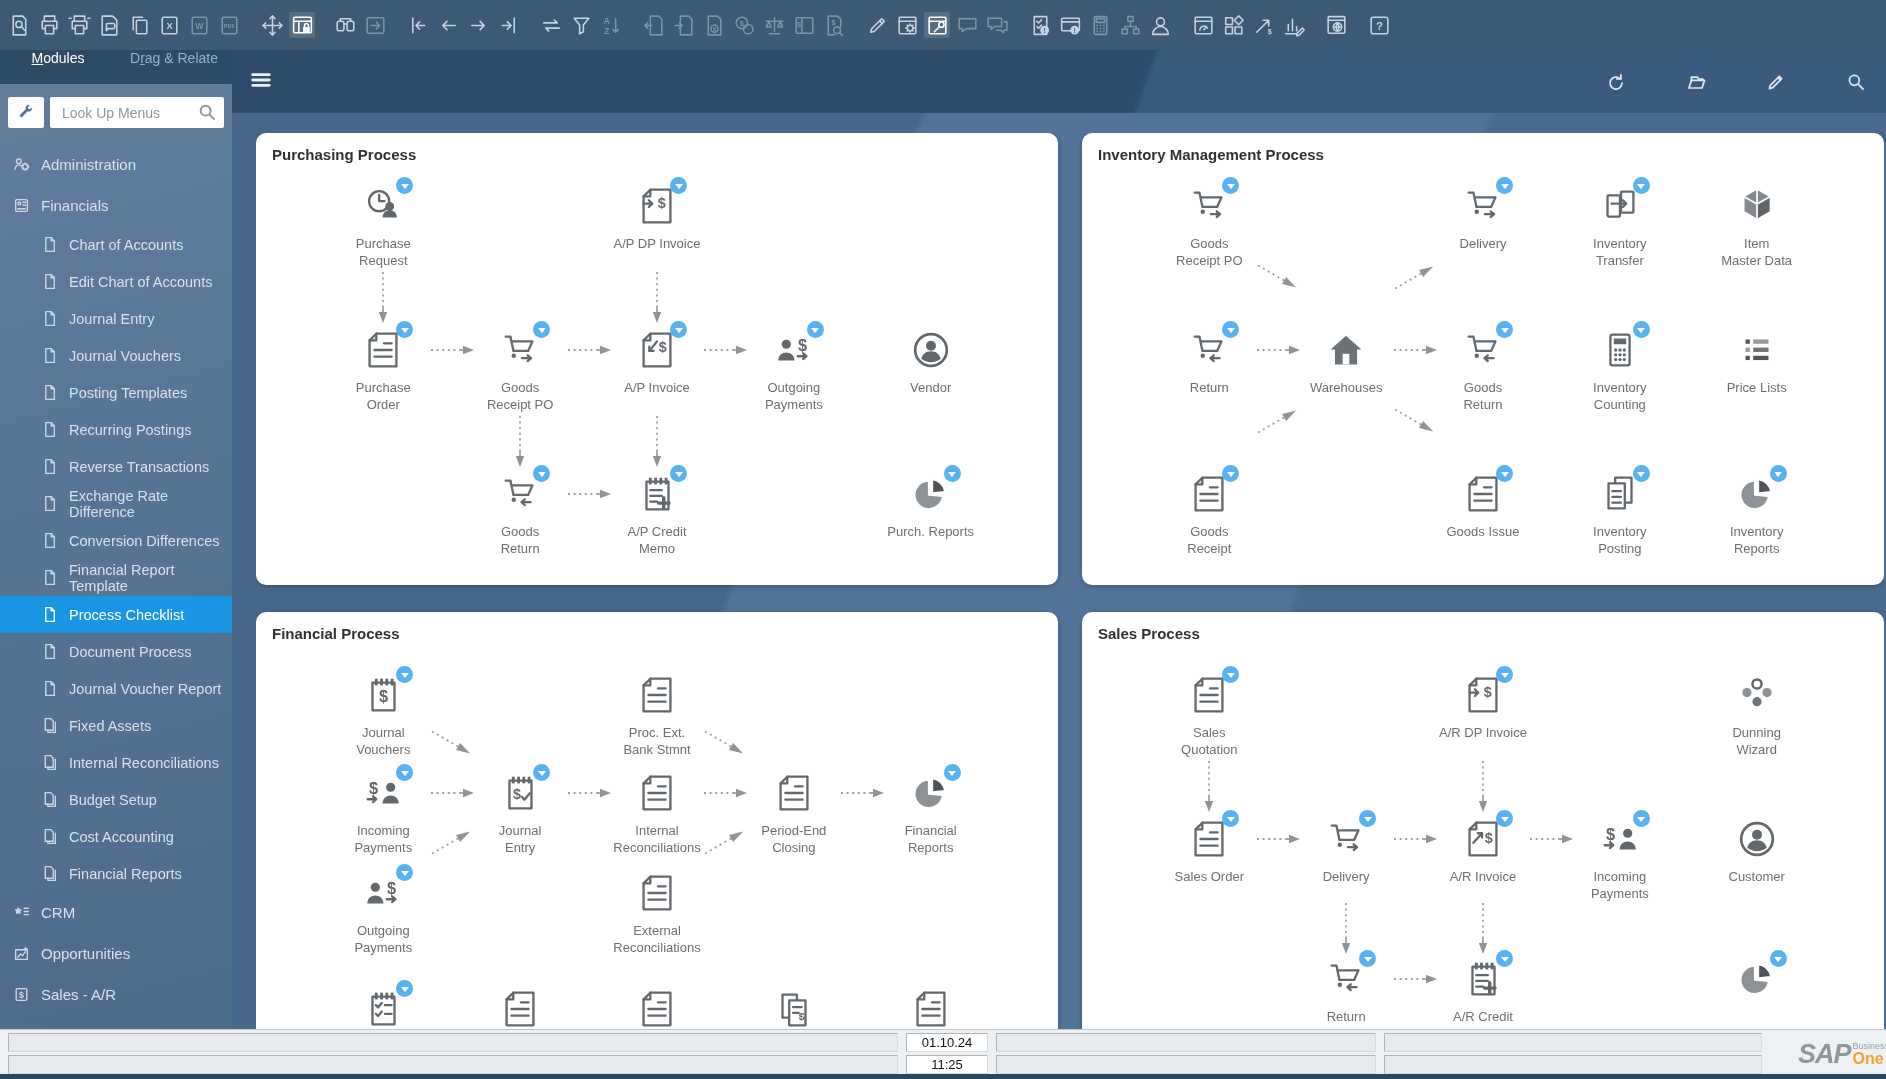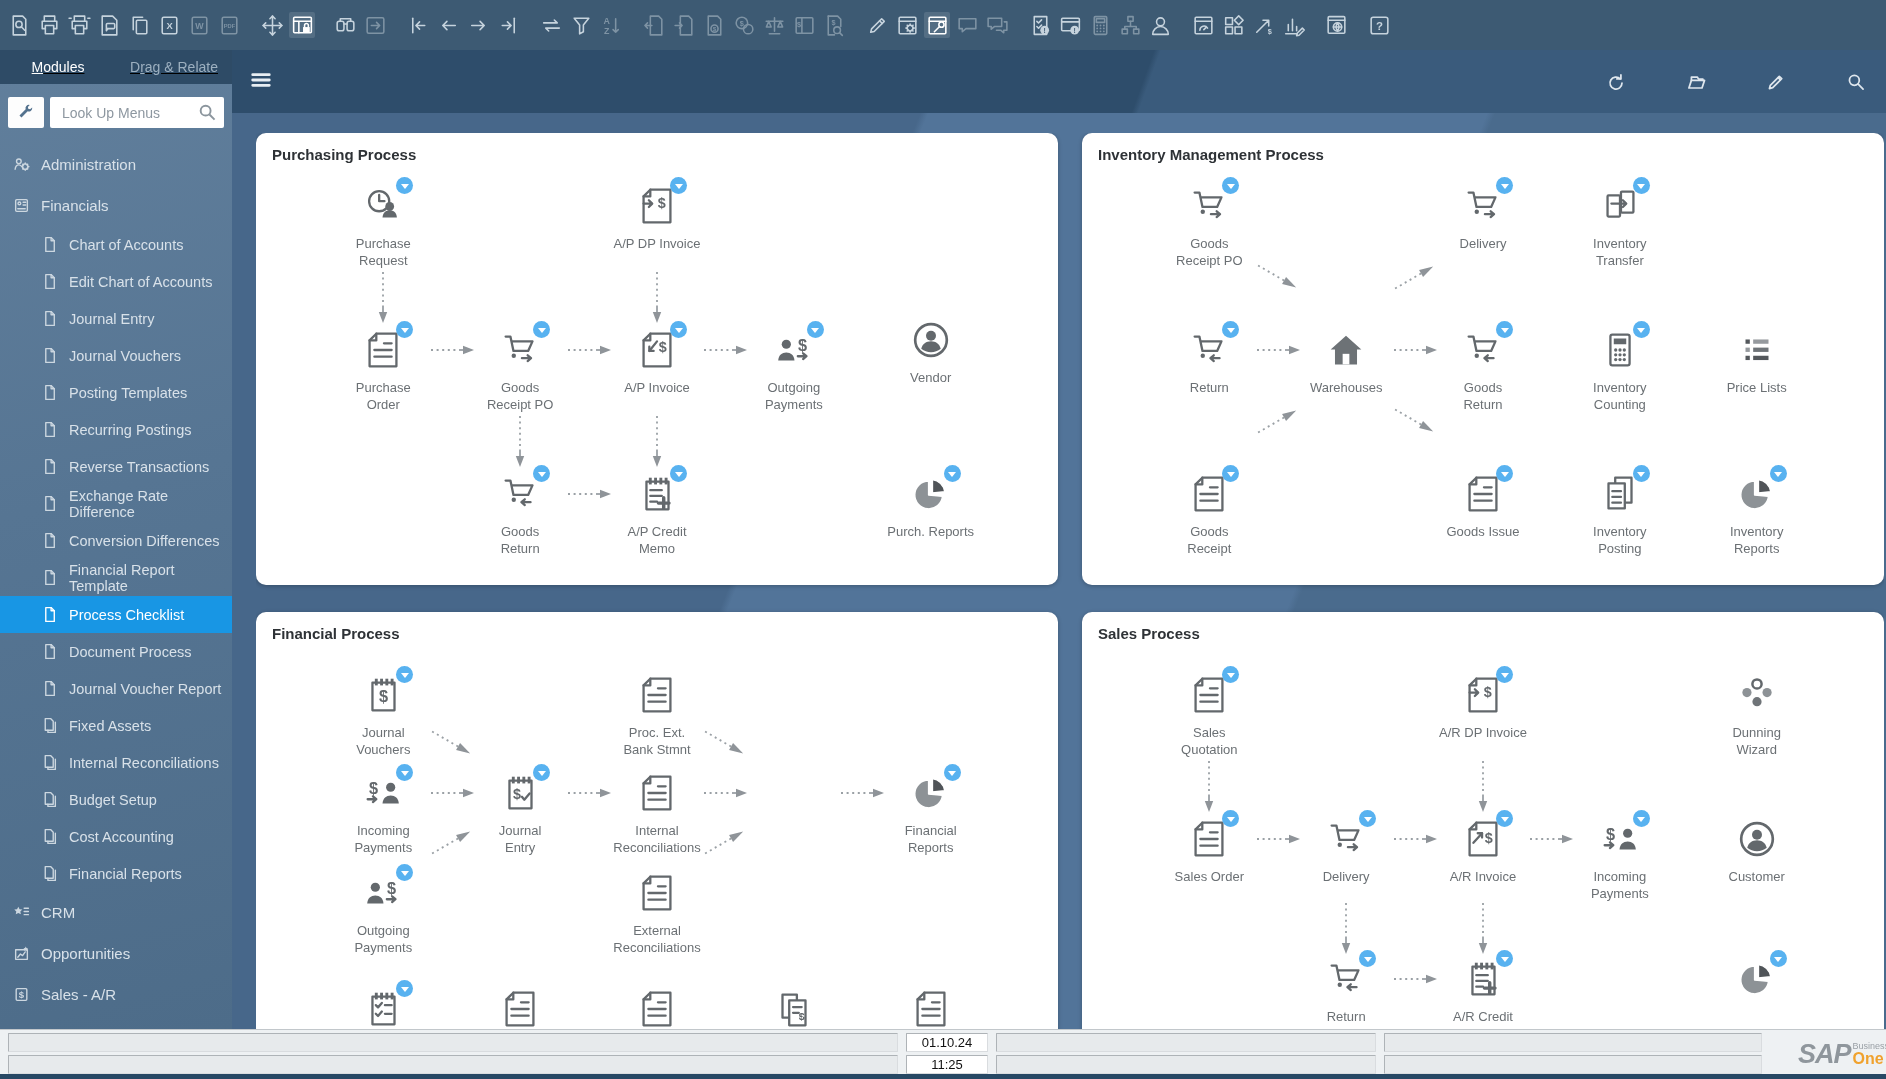--- a/index.html
+++ b/index.html
@@ -12,21 +12,21 @@
       margin-right:4px;flex:0 0 auto;}
   .tb.gbreak{margin-left:13px;}
   .tb.normal{color:#c6d3dd;}
   .tb.dim{color:#7e93a4;}
   .tb.active{color:#ffffff;background:rgba(255,255,255,.12);border-radius:2px;}
   
   .app{position:absolute;top:50px;bottom:49px;left:0;right:0;display:flex;}
   
   .sidebar{width:232px;flex:0 0 232px;display:flex;flex-direction:column;
            background:linear-gradient(165deg,#617f9c 0%,#567593 45%,#4d6c89 100%);overflow:hidden;}
-  .side-tabs{height:34px;background:#2e4b66;display:flex;align-items:center;flex:0 0 34px;text-decoration:underline;}
+  .side-tabs{height:34px;background:#2e4b66;display:flex;flex:0 0 34px;}
   .stab{flex:1;text-align:center;font-size:14px;color:#9db0c0;cursor:default;}
   .stab.active{color:#ffffff;}
   .stab u{text-decoration:underline;}
   .side-search{display:flex;align-items:center;padding:13px 8px 12px 8px;gap:6px;flex:0 0 auto;}
   .wrench-btn{width:36px;height:31px;background:#fdfdfd;border:none;border-radius:2px;
               display:flex;align-items:center;justify-content:center;color:#54728e;padding:0;}
   .search-box{position:relative;flex:1;height:31px;background:#ffffff;border-radius:2px;
               display:flex;align-items:center;}
   .search-box input{border:none;outline:none;background:transparent;width:100%;height:100%;
                     padding:0 30px 0 12px;font-size:14px;font-family:inherit;color:#333;}
@@ -781,21 +781,21 @@
                       <circle cx="16" cy="18" r="4.8" fill="#63686c" stroke="none"></circle>
                       <path d="M7.5 35c.5-5.5 3.8-8.3 8.5-8.3s8 2.8 8.5 8.3z" fill="#63686c" stroke="none"></path>
                       <text x="33" y="25" font-size="17" font-weight="bold" text-anchor="middle" stroke="none" fill="#63686c" font-family="Liberation Sans, sans-serif">$</text>
                       <path d="M28 30.5h8.5M33.5 27.5l3.5 3-3.5 3"></path>
                     </svg></span>
                   <span class="badge"></span>
                 </div>
                 <div class="nlabel">Outgoing
 Payments</div>
               </div>
-              <div class="node" style="left: 85%; top: 140px;">
+              <div class="node" style="left: 85%; top: 150px;">
                 <div class="icon48">
                   <span><svg viewBox="0 0 48 48" width="46" height="46" fill="none" stroke="#63686c" stroke-width="2.4" stroke-linecap="round" stroke-linejoin="round">
                       <circle cx="24" cy="24" r="16.5" stroke-width="2.8"></circle>
                       <circle cx="24" cy="19.5" r="5.2" fill="#63686c" stroke="none"></circle>
                       <path d="M13.8 33.2c1.2-5.2 5.3-8 10.2-8s9 2.8 10.2 8a16.5 16.5 0 0 1-20.4 0z" fill="#63686c" stroke="none"></path>
                     </svg></span>
                 </div>
                 <div class="nlabel">Vendor</div>
               </div>
               <div class="node" style="left: 32.5%; top: 294px;">
@@ -902,20 +902,31 @@
                 <div class="icon48">
                   <span><svg viewBox="0 0 48 48" width="46" height="46" fill="none" stroke="#63686c" stroke-width="2.4" stroke-linecap="round" stroke-linejoin="round">
                       <rect x="11" y="13" width="13" height="22" rx="1" fill="#fff"></rect>
                       <rect x="25" y="9" width="13" height="22" rx="1" fill="#fff"></rect>
                       <path d="M15 21.5h14M27 18l3.5 3.5L27 25"></path>
                     </svg></span>
                   <span class="badge"></span>
                 </div>
                 <div class="nlabel">Inventory
 Transfer</div>
+              </div>
+              <div class="node" style="left: 85%; top: 6px;">
+                <div class="icon48">
+                  <span><svg viewBox="0 0 48 48" width="46" height="46" fill="none" stroke="#63686c" stroke-width="2.4" stroke-linecap="round" stroke-linejoin="round">
+                      <path d="M24 7l13 7.5v15L24 37l-13-7.5v-15z" fill="#85898d" stroke="none"></path>
+                      <path d="M24 22l13-7.5v15L24 37z" fill="#5f6468" stroke="none"></path>
+                      <path d="M24 7v15M24 22l13-7.5M24 22l-13-7.5M24 22v15" stroke="#fff" stroke-width="1.8"></path>
+                    </svg></span>
+                </div>
+                <div class="nlabel">Item
+Master Data</div>
               </div>
               <div class="node" style="left: 15%; top: 150px;">
                 <div class="icon48">
                   <span><svg viewBox="0 0 48 48" width="46" height="46" fill="none" stroke="#63686c" stroke-width="2.4" stroke-linecap="round" stroke-linejoin="round">
                       <path d="M9 10h5l3.2 15h15.3l4.5-10H16"></path>
                       <circle cx="17.5" cy="30" r="2.3" fill="#63686c" stroke="none"></circle>
                       <path d="M35 32.5h-9M29 29.5l-3.5 3 3.5 3"></path>
                     </svg></span>
                   <span class="badge"></span>
                 </div>
@@ -1130,20 +1141,31 @@
               <div class="node" style="left: 50%; top: 114px;">
                 <div class="icon48">
                   <span><svg viewBox="0 0 48 48" width="46" height="46" fill="none" stroke="#63686c" stroke-width="2.4" stroke-linecap="round" stroke-linejoin="round">
                       <path d="M17 7h21v34H10V14z" fill="#fff"></path>
                       <path d="M17 7v7h-7"></path>
                       <path d="M25 17h8M15 24h18M15 31h18"></path>
                     </svg></span>
                 </div>
                 <div class="nlabel">Internal
 Reconciliations</div>
+              </div>
+              <div class="node" style="left: 67.5%; top: 114px;">
+                <div class="icon48">
+                  <span><svg viewBox="0 0 48 48" width="46" height="46" fill="none" stroke="#63686c" stroke-width="2.4" stroke-linecap="round" stroke-linejoin="round">
+                      <path d="M17 7h21v34H10V14z" fill="#fff"></path>
+                      <path d="M17 7v7h-7"></path>
+                      <path d="M25 17h8M15 24h18M15 31h18"></path>
+                    </svg></span>
+                </div>
+                <div class="nlabel">Period-End
+Closing</div>
               </div>
               <div class="node" style="left: 85%; top: 114px;">
                 <div class="icon48">
                   <span><svg viewBox="0 0 48 48" width="46" height="46" fill="none" stroke="#63686c" stroke-width="2.4" stroke-linecap="round" stroke-linejoin="round">
                       <path d="M21.5 10.5A14.5 14.5 0 1 0 36 26.5L21.5 25z" fill="#8d9296" stroke="#fff" stroke-width="1.5"></path>
                       <path d="M25.5 9a14.5 14.5 0 0 1 12.8 12.6L25.5 23z" fill="#505458" stroke="#fff" stroke-width="1.5"></path>
                     </svg></span>
                   <span class="badge"></span>
                 </div>
                 <div class="nlabel">Financial

